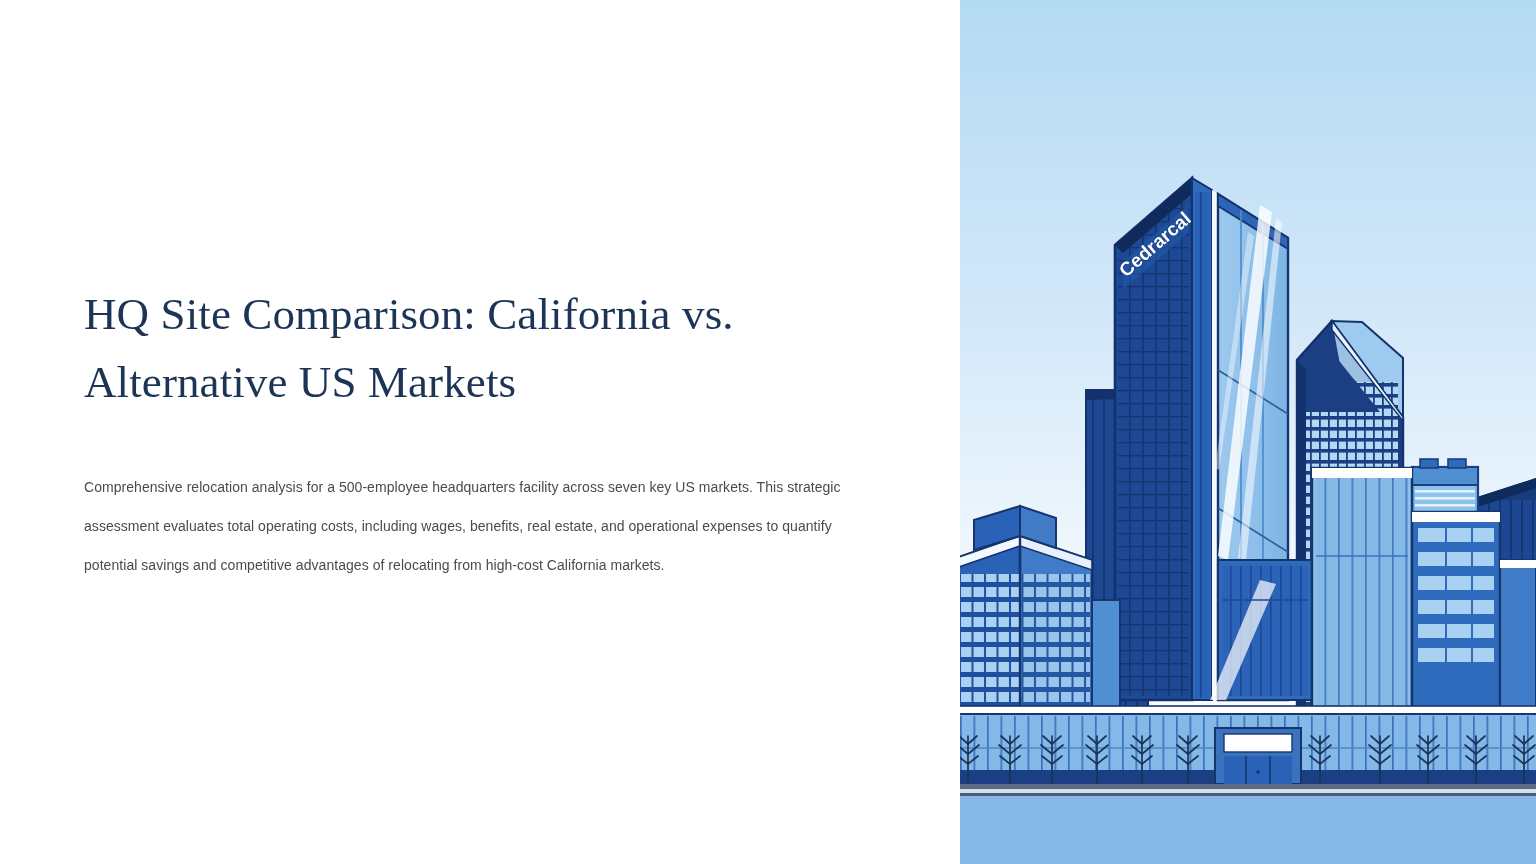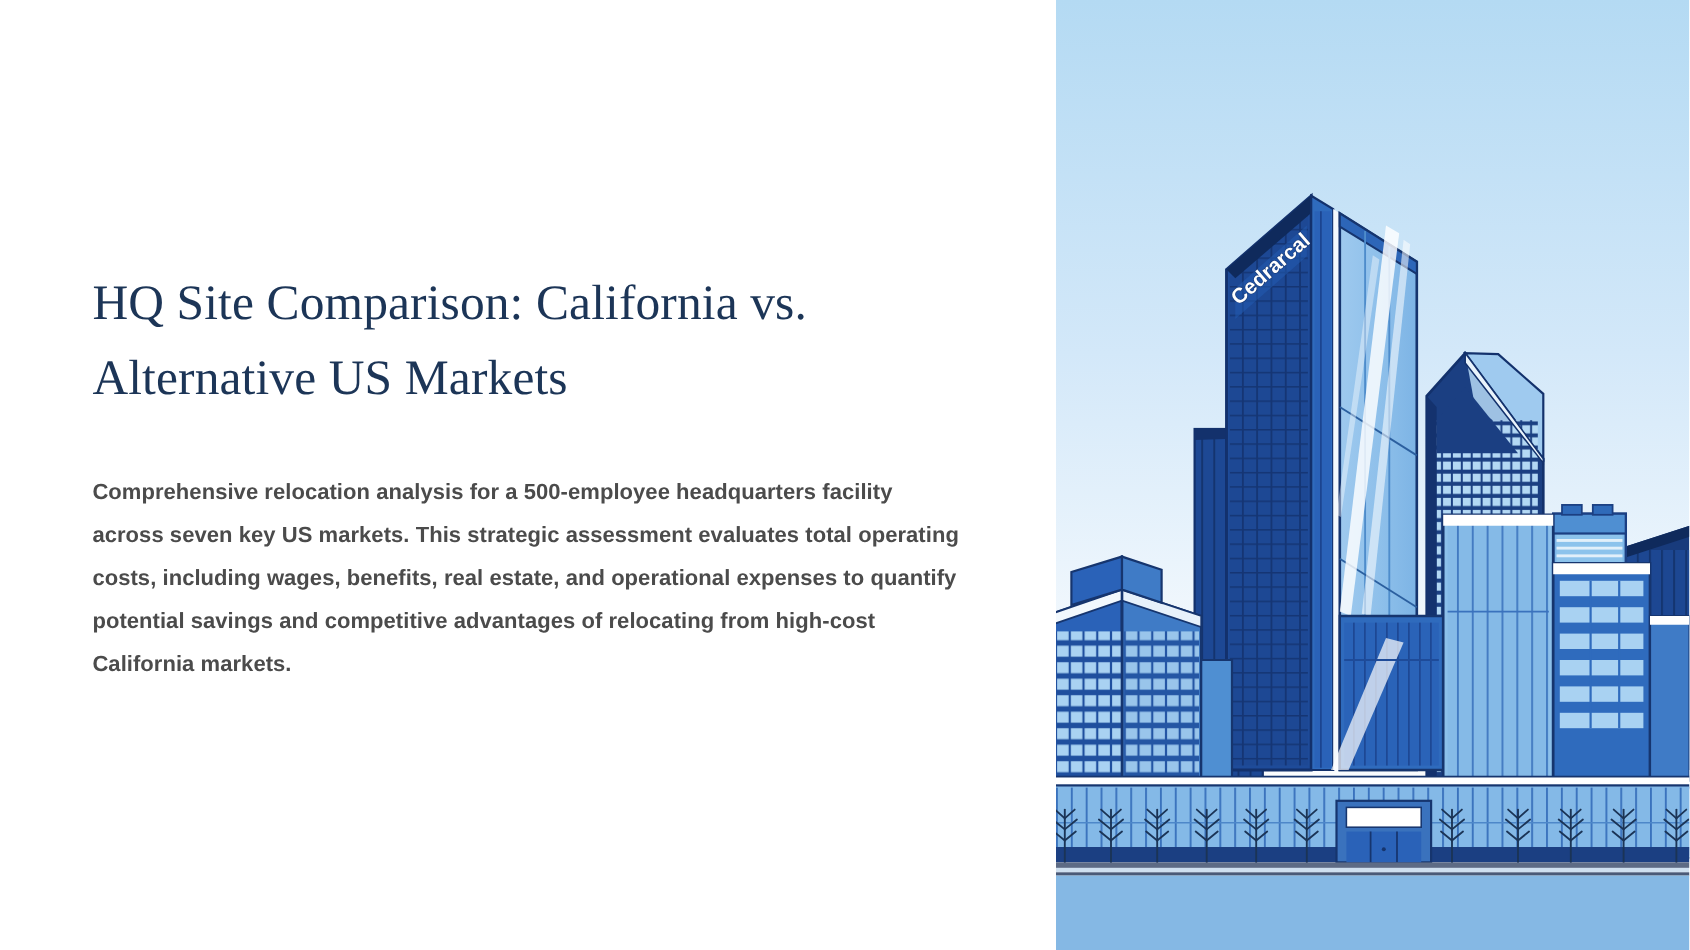--- a/index.html
+++ b/index.html
@@ -40,23 +40,23 @@
     line-height: 68px;
     font-weight: 400;
     color: #1c3557;
     letter-spacing: 0.1px;
     margin: 0 0 52px 0;
     max-width: 830px;
     white-space: pre-line;
   }
   .slide-body {
     font-family: "Liberation Sans", sans-serif;
-    font-size: 20px;
+    font-size: 14px;
     line-height: 39px;
-    font-weight: 700;
+    font-weight: 400;
     color: #4b4b4b;
     margin: 0;
     max-width: 790px;
     letter-spacing: 0.05px;
   }
 
   
   .art-panel {
     position: relative;
     width: 576px;

